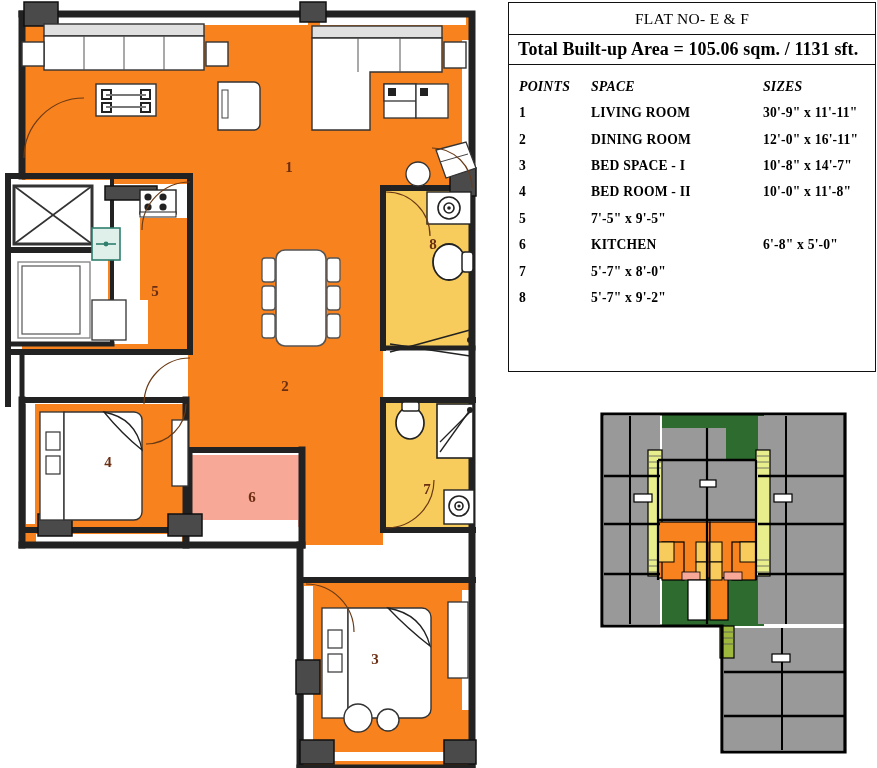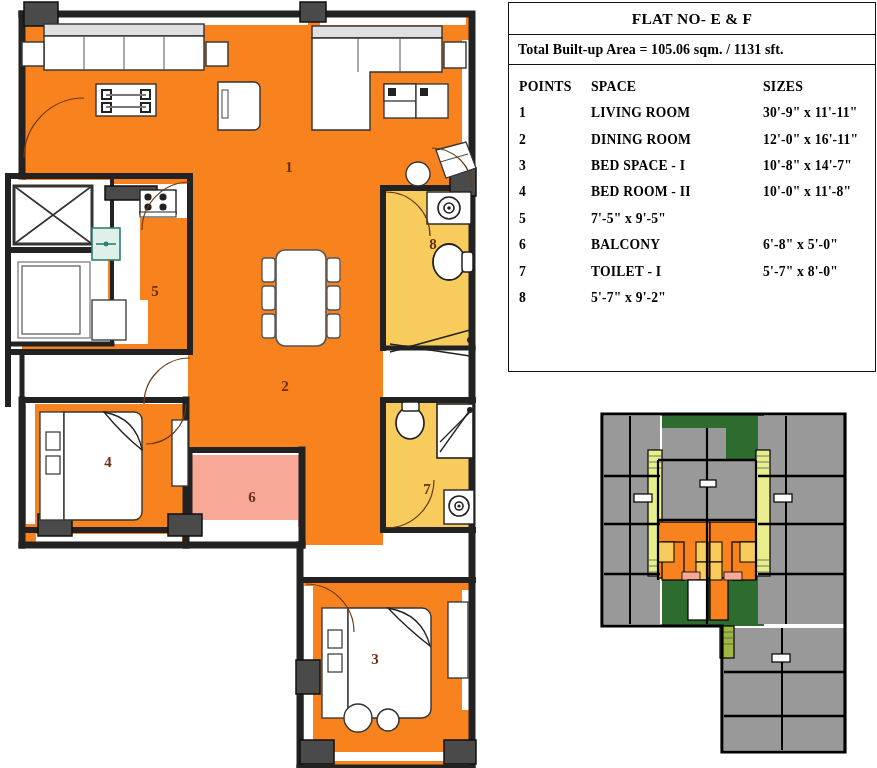--- a/index.html
+++ b/index.html
@@ -4,30 +4,30 @@
 <style>
   html,body{margin:0;padding:0;background:#ffffff;}
   body{width:877px;height:768px;position:relative;overflow:hidden;
        font-family:"Liberation Serif",serif;}
 
   
   #legend{position:absolute;left:508px;top:2px;width:368px;height:370px;
           border:1px solid #111;box-sizing:border-box;background:#fff;}
   .lg-row{border-bottom:1px solid #111;box-sizing:border-box;}
   #lg-title{height:32px;display:flex;align-items:center;justify-content:center;
-            font-weight:bold;font-size:15.5px;letter-spacing:.3px;}
+            font-weight:normal;font-size:15.5px;letter-spacing:.3px;}
   .lg-area{height:30px;display:flex;align-items:center;padding-left:9px;
-           font-weight:bold;font-size:14px;letter-spacing:.1px;}
+           font-weight:bold;font-size:18px;letter-spacing:.1px;}
   #lg-body{padding:8px 0 0 0;}
   .lg-hdr,.lg-item{display:flex;align-items:center;height:26.4px;
                    font-weight:bold;font-size:13.6px;letter-spacing:.2px;}
   .c-pt{width:82px;padding-left:10px;box-sizing:border-box;}
   .c-sp{width:172px;box-sizing:border-box;}
   .c-sz{width:auto;}
-  .lg-hdr{height:27px;}
+  .lg-hdr{height:27px;font-style:italic;}
   .lg-hdr .c-pt,.lg-hdr .c-sp,.lg-hdr .c-sz{font-size:13.8px;}
 
   
   #keyplan{position:absolute;left:596px;top:404px;width:255px;height:358px;}
   #keyplan svg{display:block;}
 
   
   #plan{position:absolute;left:0px;top:0px;width:500px;height:768px;}
   #plan svg{display:block;}
   .rnum{font-family:"Liberation Serif",serif;font-weight:bold;
@@ -300,26 +300,25 @@
           <div class="c-pt">4</div>
           <div class="c-sp">BED ROOM - II</div>
           <div class="c-sz">10'-0" x 11'-8"</div>
         </div>
         <div class="lg-item">
           <div class="c-pt">5</div>
           <div class="c-sz">7'-5" x 9'-5"</div>
         </div>
         <div class="lg-item">
           <div class="c-pt">6</div>
-          <div class="c-sp">BALCONY</div>
+          <div class="c-sp">KITCHEN</div>
           <div class="c-sz">6'-8" x 5'-0"</div>
         </div>
         <div class="lg-item">
           <div class="c-pt">7</div>
-          <div class="c-sp">TOILET - I</div>
           <div class="c-sz">5'-7" x 8'-0"</div>
         </div>
         <div class="lg-item">
           <div class="c-pt">8</div>
           <div class="c-sz">5'-7" x 9'-2"</div>
         </div>
       </div>
   </div>
 </div>
 

